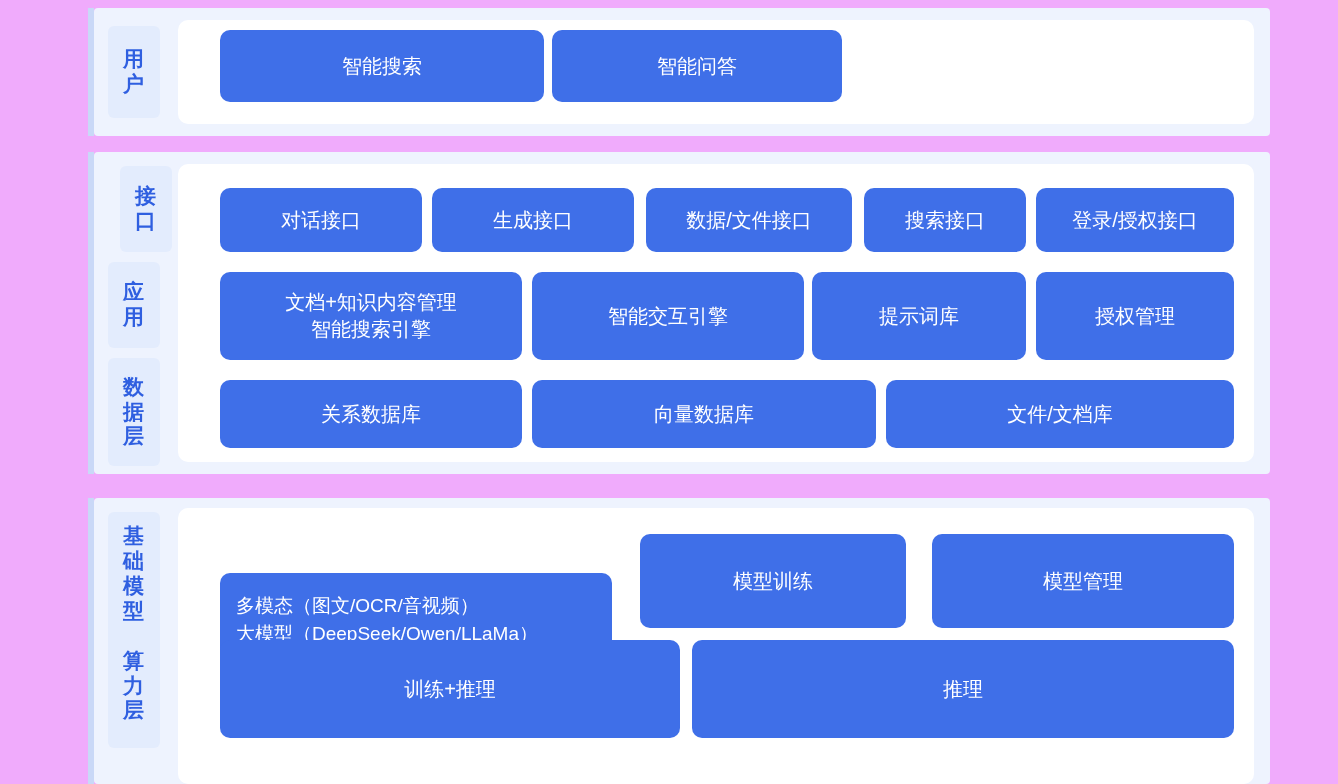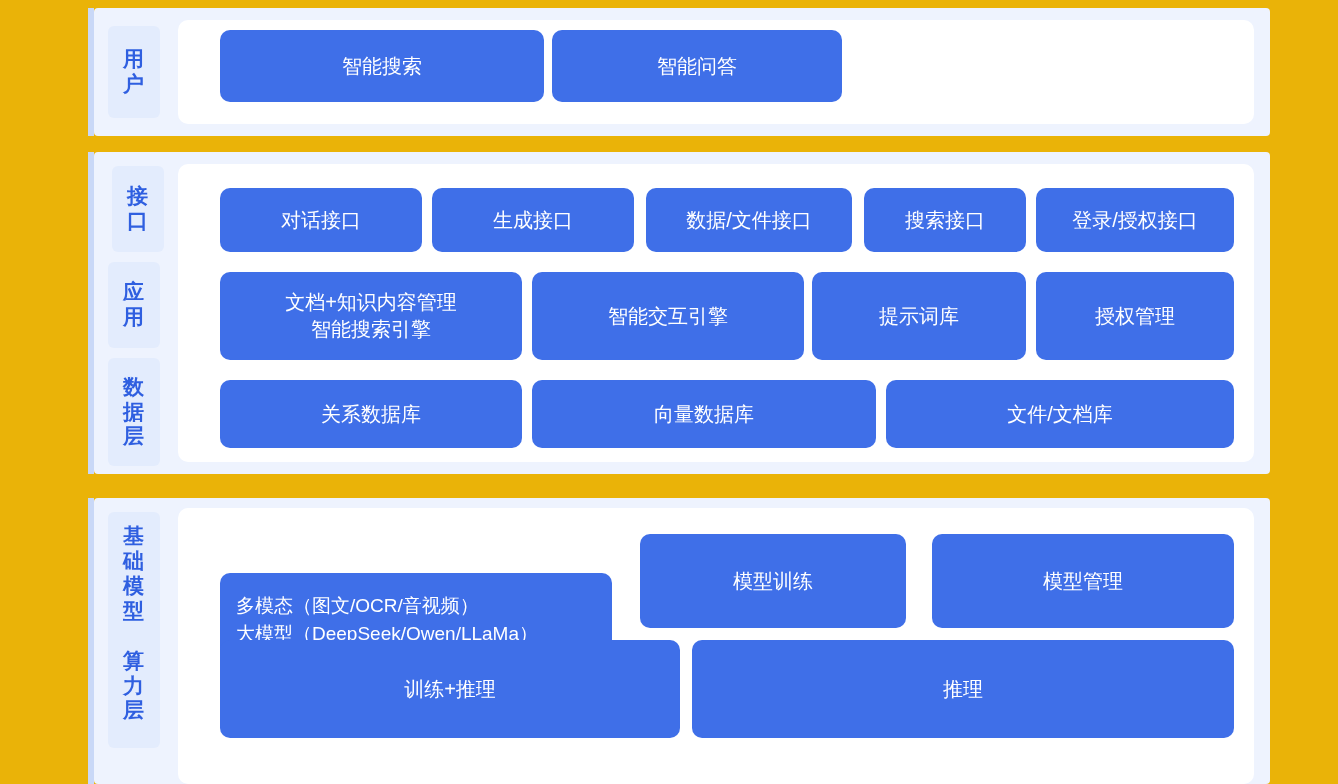--- a/index.html
+++ b/index.html
@@ -12,21 +12,21 @@
     height: 784px;
     font-family: "Liberation Sans", "DejaVu Sans", sans-serif;
     color: #ffffff;
     overflow: hidden;
   }
 
   #canvas {
     position: relative;
     width: 1338px;
     height: 784px;
-    background: #eab308;
+    background: #f0abfc;
   }
 
   
   .rail {
     position: absolute;
     left: 88px;
     width: 6px;
     background: #c9d8f7;
   }
 
@@ -105,21 +105,21 @@
     <span>用户</span>
   </div>
 
   <div class="box" style="top:30px; left:220px; width:324px; height:72px;">智能搜索</div>
   <div class="box" style="top:30px; left:552px; width:290px; height:72px;">智能问答</div>
 
   <div class="band" style="top:152px; left:94px; width:1176px; height:322px;">
     <div class="band-inner" style="left:84px; top:12px; width:1076px; height:298px;"></div>
   </div>
 
-  <div class="vlabel" style="top:166px; left:112px; height:86px;text-align:center;">
+  <div class="vlabel" style="top:166px; left:120px; height:86px;text-align:center;">
     <span>接口</span>
   </div>
   <div class="vlabel" style="top:262px; left:108px; height:86px;">
     <span>应用</span>
   </div>
   <div class="vlabel" style="top:358px; left:108px; height:108px;">
     <span>数据层</span>
   </div>
 
   <div class="box small" style="top:188px; left:220px; width:202px; height:64px;">对话接口</div>

